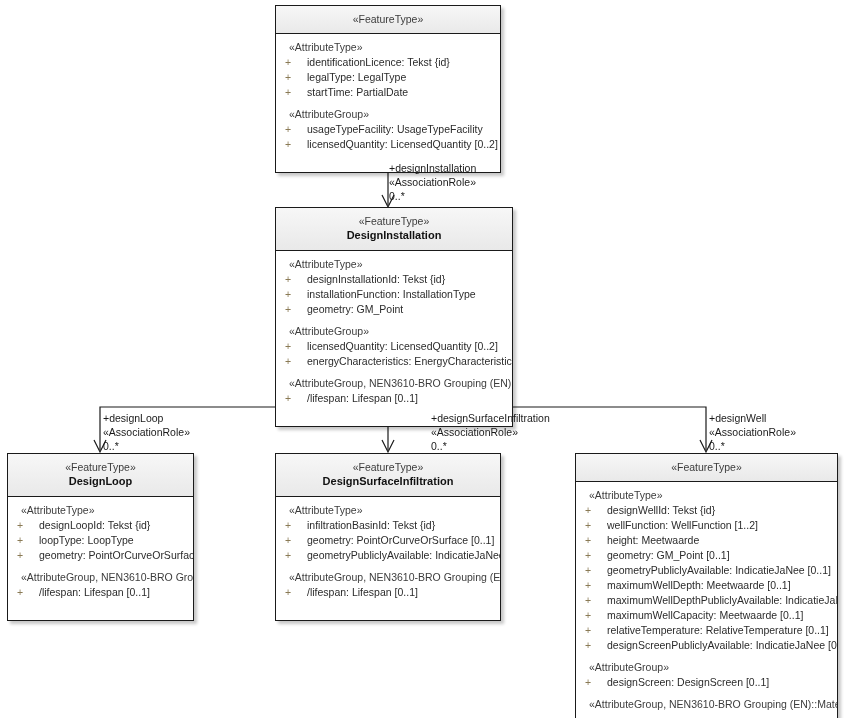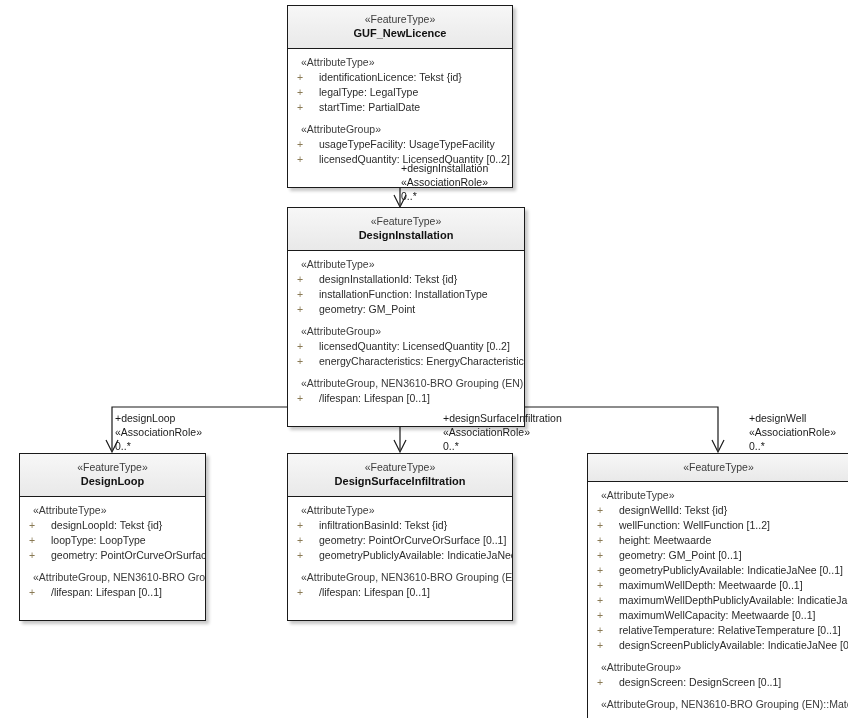--- a/index.html
+++ b/index.html
@@ -12,21 +12,21 @@
     width: 848px;
     height: 718px;
     position: relative;
     overflow: hidden;
     font-family: "Liberation Sans", sans-serif;
     -webkit-font-smoothing: antialiased;
   }
 
   #diagram-canvas {
     position: absolute;
-    left: 12px; top: 0;
+    left: 0; top: 0;
     width: 688px;
     height: 718px;
     border-radius: 20px;
   }
 
   
   #connector-layer {
     position: absolute;
     left: 0; top: 0;
     width: 848px;
@@ -145,21 +145,20 @@
 
     <g>
       <path d="M 448 385 L 448 407 L 706 407 L 706 450" stroke="#1a1a1a" stroke-width="1.2" fill="none"></path>
       <path d="M 700 440 L 706 452 L 712 440" stroke="#1a1a1a" stroke-width="1.2" fill="none"></path>
     </g>
   </svg>
 
   <div class="uml-class" id="box-guf-newlicence" style="left:275px; top:5px; width:226px;">
     <div class="class-header">
       <div class="stereotype-line">«FeatureType»</div>
-      <div class="class-name">GUF_NewLicence</div>
     </div>
     <div class="class-body">
       <div class="group-head">«AttributeType»</div>
       <div class="attr-row">
         <span class="attr-vis">+</span>
         <span>identificationLicence: Tekst {id}</span>
       </div>
       <div class="attr-row">
         <span class="attr-vis">+</span>
         <span>legalType: LegalType</span>
@@ -230,21 +229,21 @@
     <div class="conn-stereo">«AssociationRole»</div>
     <div class="conn-mult">0..*</div>
   </div>
 
   <div class="conn-label" style="left:391px; top:411px;margin-left:40px;">
     <div class="conn-role">+designSurfaceInfiltration</div>
     <div class="conn-stereo">«AssociationRole»</div>
     <div class="conn-mult">0..*</div>
   </div>
 
-  <div class="conn-label" style="left:709px; top:411px;margin-left:28px;">
+  <div class="conn-label" style="left:709px; top:411px;">
     <div class="conn-role">+designWell</div>
     <div class="conn-stereo">«AssociationRole»</div>
     <div class="conn-mult">0..*</div>
   </div>
 
   <div class="uml-class" id="box-design-loop" style="left:7px; top:453px; width:187px;">
     <div class="class-header">
       <div class="stereotype-line">«FeatureType»</div>
       <div class="class-name">DesignLoop</div>
     </div>

